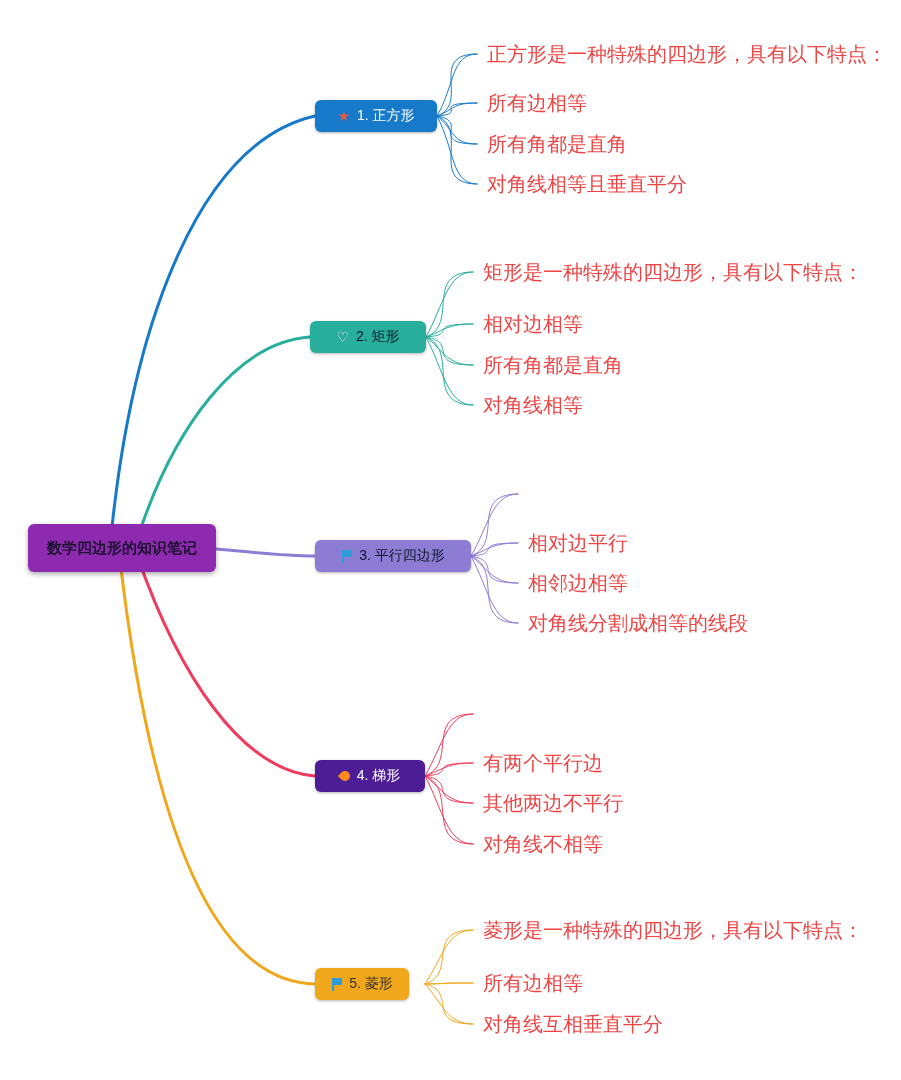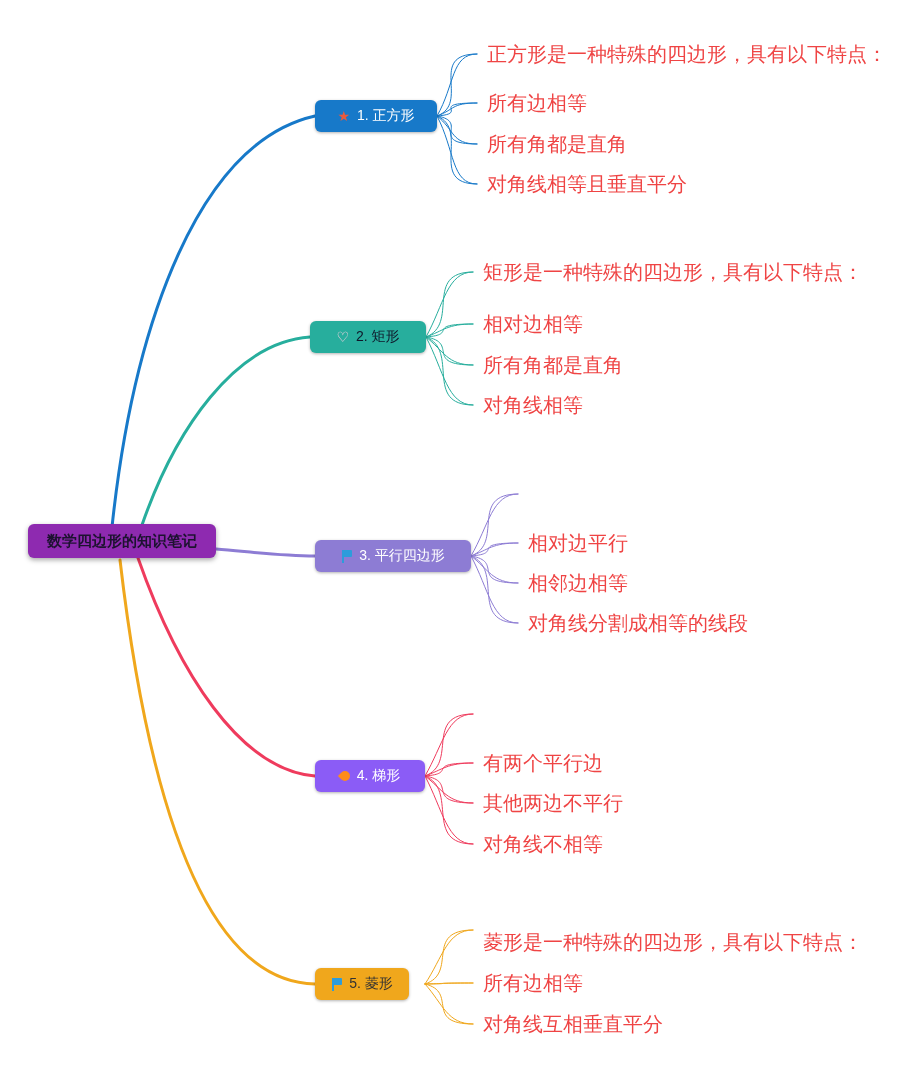--- a/index.html
+++ b/index.html
@@ -14,21 +14,21 @@
   .node{
     position:absolute;
     display:flex;align-items:center;justify-content:center;
     box-sizing:border-box;
     border-radius:6px;
     box-shadow:0 1px 3px rgba(0,0,0,0.3);
     cursor:pointer;
     white-space:nowrap;
   }
   .root-node{
-    width:188px;height:34px;
+    width:188px;height:48px;
     font-size:15px;font-weight:bold;
     box-shadow:0 2px 5px rgba(0,0,0,0.35);
   }
   .branch-node{height:32px;padding:0 10px;gap:7px;font-size:14px;}
   .branch-node .label{display:inline-block;}
   .glyph-icon{font-size:14px;line-height:1;display:inline-block;}
   .flag-icon{position:relative;width:11px;height:13px;display:inline-block;}
   .flag-icon::before{content:"";position:absolute;left:1px;top:0;width:2px;height:13px;background:currentColor;}
   .flag-icon::after{content:"";position:absolute;left:3px;top:0.5px;width:8px;height:7px;background:currentColor;border-radius:0 1px 1px 0;}
   .flame-icon{width:10px;height:10px;display:inline-block;background:currentColor;border-radius:0 50% 50% 50%;transform:rotate(-45deg);}
@@ -108,35 +108,35 @@
     <span class="glyph-icon" style="color: rgb(255, 213, 229);">♡</span>
     <span class="label" style="color: #0f172a;">2. 矩形</span>
   </div>
   <div class="leaf" style="left:483px;top:262px;">矩形是一种特殊的四边形，具有以下特点：</div>
   <div class="leaf" style="left:483px;top:314px;">相对边相等</div>
   <div class="leaf" style="left:483px;top:355px;">所有角都是直角</div>
   <div class="leaf" style="left:483px;top:395px;font-family:Liberation Serif, serif;">对角线相等</div>
 
   <div class="node branch-node" style="left: 315px; top: 540px; width: 156px; background-color: rgb(141, 124, 212);">
     <span class="flag-icon" style="color: rgb(45, 156, 219);"></span>
-    <span class="label" style="color: #ffffff;">3. 平行四边形</span>
+    <span class="label" style="color: #0f172a;">3. 平行四边形</span>
   </div>
   <div class="leaf" style="left:528px;top:533px;">相对边平行</div>
   <div class="leaf" style="left:528px;top:573px;">相邻边相等</div>
   <div class="leaf" style="left:528px;top:613px;">对角线分割成相等的线段</div>
 
-  <div class="node branch-node" style="left: 315px; top: 760px; width: 110px; background-color: #8b5cf6;">
+  <div class="node branch-node" style="left: 315px; top: 760px; width: 110px; background-color: #4c1d95;">
     <span class="flame-icon" style="color: rgb(255, 140, 26);"></span>
     <span class="label" style="color: rgb(255, 255, 255);">4. 梯形</span>
   </div>
   <div class="leaf" style="left:483px;top:753px;">有两个平行边</div>
   <div class="leaf" style="left:483px;top:793px;">其他两边不平行</div>
   <div class="leaf" style="left:483px;top:834px;">对角线不相等</div>
 
   <div class="node branch-node" style="left: 315px; top: 968px; width: 94px; background-color: rgb(240, 167, 28);">
     <span class="flag-icon" style="color: rgb(45, 156, 219);"></span>
     <span class="label" style="color: rgb(51, 51, 51);">5. 菱形</span>
   </div>
-  <div class="leaf" style="left:483px;top:920px;margin-top:12px;">菱形是一种特殊的四边形，具有以下特点：</div>
+  <div class="leaf" style="left:483px;top:920px;">菱形是一种特殊的四边形，具有以下特点：</div>
   <div class="leaf" style="left:483px;top:973px;">所有边相等</div>
   <div class="leaf" style="left:483px;top:1014px;">对角线互相垂直平分</div>
 
 </div>
 
 </body></html>

